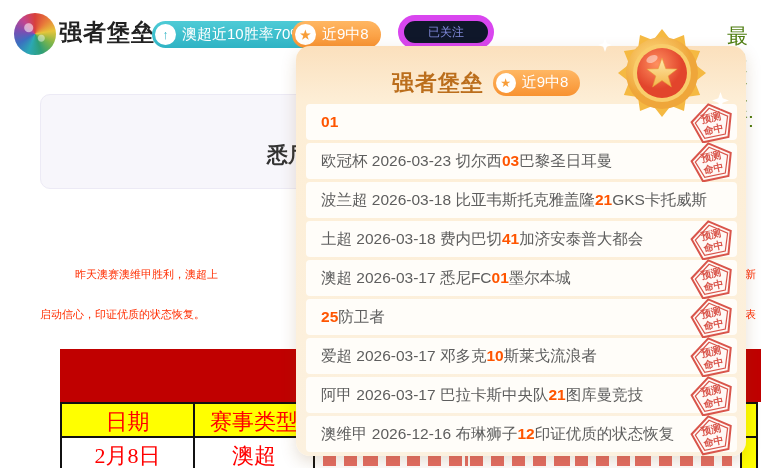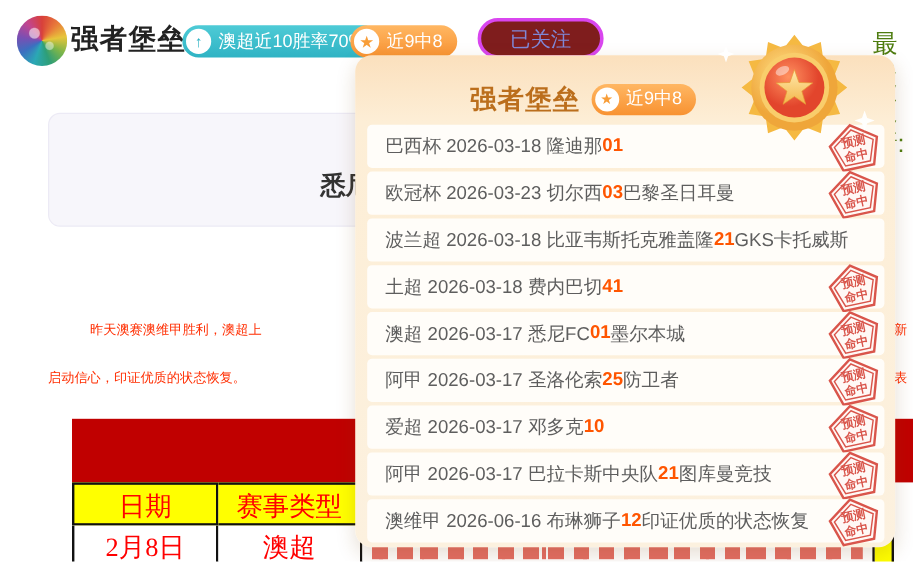--- a/index.html
+++ b/index.html
@@ -19,21 +19,21 @@
   .page-title { position:absolute; left:59px; top:17px; font-size:23px; font-weight:bold; color:#222; letter-spacing:1px; }
   .pill { position:absolute; top:21px; height:27px; border-radius:14px; display:flex; align-items:center;
           color:#fff; font-size:15px; padding:0 12px 0 3px; white-space:nowrap; }
   .pill .ic { width:21px; height:21px; border-radius:50%; background:#fff; display:flex; align-items:center;
               justify-content:center; margin-right:6px; font-size:13px; font-weight:bold; }
   .pill-teal { left:152px; background:linear-gradient(180deg,#4ecbd6,#2fb3c4); }
   .pill-teal .ic { color:#2fb3c4; }
   .pill-orange { left:292px; background:linear-gradient(180deg,#ffb763,#f89231); }
   .pill-orange .ic { color:#f89d38; font-size:12px; }
   .follow-btn { position:absolute; left:398px; top:15px; height:34px; padding:0 24px; border-radius:18px;
-                background:#7f1d1d; border:3px solid #d946ef; color:#7f88d8; font-size:17px; cursor:pointer; }
+                background:#0f172a; border:6px solid #d946ef; color:#7f88d8; font-size:12px; cursor:pointer; }
   .updated { position:absolute; left:727px; top:22px; font-size:21px; color:#4d7c0f; }
 
   
   .article-box { position:absolute; left:40px; top:94px; width:705px; height:95px; background:#f7f6fb;
                  border:1px solid #eceaf5; border-radius:10px; z-index:1; }
   .article-title { position:absolute; left:267px; top:141px; font-size:21px; font-weight:bold; color:#333; z-index:2; white-space:nowrap; }
   .para { position:absolute; font-size:11px; color:#ff2d00; z-index:5; white-space:nowrap; }
   .para-l1 { left:75px; top:267px; }
   .para-l2 { left:40px; top:307px; }
   .para-t1 { left:745px; top:267px; }
@@ -42,21 +42,21 @@
   
   .bg-table { position:absolute; left:60px; top:349px; width:701px; z-index:10;
               font-family:"Liberation Serif", serif; color:#ff0000; font-size:22px; }
   .tbl-banner { height:53px; background:#c00000; }
   .trow { display:flex; }
   .trow .cell { border:2px solid #111; border-left:none; display:flex; align-items:flex-start;
                 justify-content:center; padding-top:3px; position:relative; }
   .trow .cell:first-child { border-left:2px solid #111; }
   .hdr .cell { background:#ffff00; height:36px; }
   .dat .cell { background:#fff; height:46px; border-top:none; }
-  .c1 { width:122px;text-align:right; } .c2 { width:120px; } .c3 { width:427px; } .c4 { width:16px; }
+  .c1 { width:135px;text-align:right; } .c2 { width:120px; } .c3 { width:427px; } .c4 { width:16px; }
   .dat .c4 { background:#ffff00; }
   .clipped-text-marks { position:absolute; left:8px; right:8px; top:17px; height:11px; opacity:.85;
       background:
         repeating-linear-gradient(90deg, #e0544a 0 13px, transparent 13px 21px),
         repeating-linear-gradient(90deg, transparent 0 6px, #e0544a 6px 9px, transparent 9px 34px); }
 
   
   .popup { position:absolute; left:296px; top:46px; width:450px; height:410px; border-radius:14px; z-index:50;
            background:linear-gradient(180deg,#fbe0bd 0,#fdeed6 55px,#fcf1df 100%);
            box-shadow:0 6px 16px rgba(120,80,20,.18); }
@@ -121,21 +121,20 @@
 <div class="popup">
   <div class="popup-header">
     <span class="popup-title">强者堡垒</span>
     <span class="popup-badge">
       <span class="ic">★</span>
       <span>近9中8</span>
     </span>
   </div>
   <div class="match-list">
       <div class="match-row">
-    <span>巴西杯 2026-03-18 隆迪那</span>
         <span class="score">0</span>
         <span class="score"></span>
         <span class="score">1</span>
     <svg class="hit-stamp" width="46" height="42" viewBox="0 0 46 42">
       <polygon points="23,3 43,17 36,39 10,39 3,17" fill="#fff7f4" fill-opacity="0.9" stroke="#d9554b" stroke-width="2"></polygon>
       <polygon points="23,7 39.5,18.5 33.5,35.5 12.5,35.5 6.5,18.5" fill="none" stroke="#d9554b" stroke-width="1.2"></polygon>
       <text x="23" y="20" text-anchor="middle" font-size="10" font-weight="bold" fill="#d9554b">预测</text>
       <text x="23" y="32" text-anchor="middle" font-size="10" font-weight="bold" fill="#d9554b">命中</text>
     </svg>
   </div>
@@ -158,20 +157,21 @@
         <span class="score"></span>
         <span class="score">1</span>
         <span>GKS卡托威斯</span>
 
   </div>
       <div class="match-row">
     <span>土超 2026-03-18 费内巴切</span>
         <span class="score">4</span>
         <span class="score"></span>
         <span class="score">1</span>
+        <span>加济安泰普大都会</span>
     <svg class="hit-stamp" width="46" height="42" viewBox="0 0 46 42">
       <polygon points="23,3 43,17 36,39 10,39 3,17" fill="#fff7f4" fill-opacity="0.9" stroke="#d9554b" stroke-width="2"></polygon>
       <polygon points="23,7 39.5,18.5 33.5,35.5 12.5,35.5 6.5,18.5" fill="none" stroke="#d9554b" stroke-width="1.2"></polygon>
       <text x="23" y="20" text-anchor="middle" font-size="10" font-weight="bold" fill="#d9554b">预测</text>
       <text x="23" y="32" text-anchor="middle" font-size="10" font-weight="bold" fill="#d9554b">命中</text>
     </svg>
   </div>
       <div class="match-row">
     <span>澳超 2026-03-17 悉尼FC</span>
         <span class="score">0</span>
@@ -179,37 +179,37 @@
         <span class="score">1</span>
         <span>墨尔本城</span>
     <svg class="hit-stamp" width="46" height="42" viewBox="0 0 46 42">
       <polygon points="23,3 43,17 36,39 10,39 3,17" fill="#fff7f4" fill-opacity="0.9" stroke="#d9554b" stroke-width="2"></polygon>
       <polygon points="23,7 39.5,18.5 33.5,35.5 12.5,35.5 6.5,18.5" fill="none" stroke="#d9554b" stroke-width="1.2"></polygon>
       <text x="23" y="20" text-anchor="middle" font-size="10" font-weight="bold" fill="#d9554b">预测</text>
       <text x="23" y="32" text-anchor="middle" font-size="10" font-weight="bold" fill="#d9554b">命中</text>
     </svg>
   </div>
       <div class="match-row">
-    <span>阿甲 2026-03-17 圣洛伦索</span>
         <span class="score">2</span>
         <span class="score"></span>
         <span class="score">5</span>
         <span>防卫者</span>
     <svg class="hit-stamp" width="46" height="42" viewBox="0 0 46 42">
       <polygon points="23,3 43,17 36,39 10,39 3,17" fill="#fff7f4" fill-opacity="0.9" stroke="#d9554b" stroke-width="2"></polygon>
       <polygon points="23,7 39.5,18.5 33.5,35.5 12.5,35.5 6.5,18.5" fill="none" stroke="#d9554b" stroke-width="1.2"></polygon>
       <text x="23" y="20" text-anchor="middle" font-size="10" font-weight="bold" fill="#d9554b">预测</text>
       <text x="23" y="32" text-anchor="middle" font-size="10" font-weight="bold" fill="#d9554b">命中</text>
     </svg>
   </div>
       <div class="match-row">
     <span>爱超 2026-03-17 邓多克</span>
         <span class="score">1</span>
         <span class="score"></span>
         <span class="score">0</span>
+        <span>斯莱戈流浪者</span>
     <svg class="hit-stamp" width="46" height="42" viewBox="0 0 46 42">
       <polygon points="23,3 43,17 36,39 10,39 3,17" fill="#fff7f4" fill-opacity="0.9" stroke="#d9554b" stroke-width="2"></polygon>
       <polygon points="23,7 39.5,18.5 33.5,35.5 12.5,35.5 6.5,18.5" fill="none" stroke="#d9554b" stroke-width="1.2"></polygon>
       <text x="23" y="20" text-anchor="middle" font-size="10" font-weight="bold" fill="#d9554b">预测</text>
       <text x="23" y="32" text-anchor="middle" font-size="10" font-weight="bold" fill="#d9554b">命中</text>
     </svg>
   </div>
       <div class="match-row">
     <span>阿甲 2026-03-17 巴拉卡斯中央队</span>
         <span class="score">2</span>
@@ -217,21 +217,21 @@
         <span class="score">1</span>
         <span>图库曼竞技</span>
     <svg class="hit-stamp" width="46" height="42" viewBox="0 0 46 42">
       <polygon points="23,3 43,17 36,39 10,39 3,17" fill="#fff7f4" fill-opacity="0.9" stroke="#d9554b" stroke-width="2"></polygon>
       <polygon points="23,7 39.5,18.5 33.5,35.5 12.5,35.5 6.5,18.5" fill="none" stroke="#d9554b" stroke-width="1.2"></polygon>
       <text x="23" y="20" text-anchor="middle" font-size="10" font-weight="bold" fill="#d9554b">预测</text>
       <text x="23" y="32" text-anchor="middle" font-size="10" font-weight="bold" fill="#d9554b">命中</text>
     </svg>
   </div>
       <div class="match-row">
-    <span>澳维甲 2026-06-16 布琳狮子</span>
+    <span>澳维甲 2026-12-16 布琳狮子</span>
         <span class="score">1</span>
         <span class="score"></span>
         <span class="score">2</span>
         <span>印证优质的状态恢复</span>
     <svg class="hit-stamp" width="46" height="42" viewBox="0 0 46 42">
       <polygon points="23,3 43,17 36,39 10,39 3,17" fill="#fff7f4" fill-opacity="0.9" stroke="#d9554b" stroke-width="2"></polygon>
       <polygon points="23,7 39.5,18.5 33.5,35.5 12.5,35.5 6.5,18.5" fill="none" stroke="#d9554b" stroke-width="1.2"></polygon>
       <text x="23" y="20" text-anchor="middle" font-size="10" font-weight="bold" fill="#d9554b">预测</text>
       <text x="23" y="32" text-anchor="middle" font-size="10" font-weight="bold" fill="#d9554b">命中</text>
     </svg>

